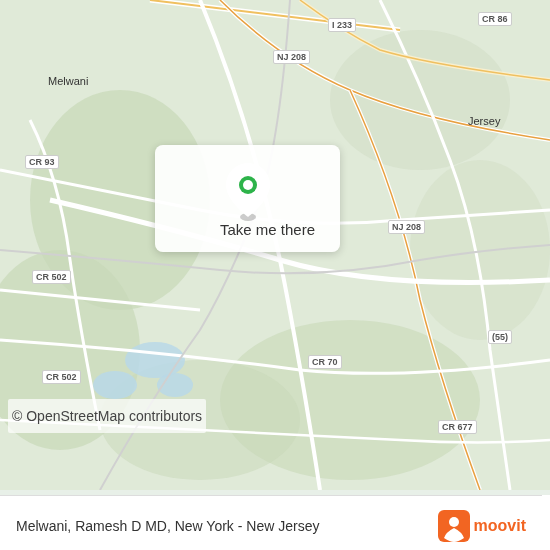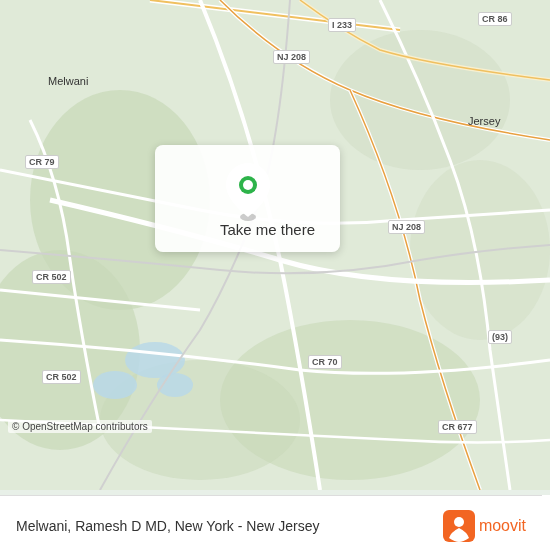--- a/index.html
+++ b/index.html
@@ -44,33 +44,33 @@
       gap: 4px;
     }
 
     .moovit-icon {
       width: 32px;
       height: 32px;
     }
 
     .moovit-text {
       font-size: 16px;
-      font-weight: normal;
+      font-weight: bold;
       color: #f26522;
     }
 
     
     #attribution {
       position: absolute;
       bottom: 62px;
       left: 8px;
-      font-size: 10px;
+      font-size: 14px;
       color: #444;
       background: rgba(255,255,255,0.7);
-      padding: 1px 4px;
+      padding: 9px 4px;
       border-radius: 2px;
     }
 
     
     #cta-button {
       position: absolute;
       top: 145px;
       left: 155px;
       width: 185px;
       background: rgba(255,255,255,0.92);
@@ -147,27 +147,27 @@
     <path d="M 100 490 Q 150 400 200 330 Q 230 280 260 200 Q 280 140 290 0" stroke="#d0d0d0" stroke-width="2" fill="none"></path>
     <path d="M 0 250 Q 120 260 220 270 Q 320 280 420 260 Q 480 250 550 245" stroke="#d0d0d0" stroke-width="2" fill="none"></path>
 
     <path d="M 300 0 Q 340 30 380 50 Q 430 65 550 80" stroke="#f8f0d0" stroke-width="4" fill="none"></path>
     <path d="M 300 0 Q 340 30 380 50 Q 430 65 550 80" stroke="#f0c060" stroke-width="1.5" fill="none"></path>
   </svg>
 
   <div class="road-label" style="top:12px;left:478px;">CR 86</div>
   <div class="road-label" style="top:18px;left:328px;">I 233</div>
   <div class="road-label" style="top:50px;left:273px;">NJ 208</div>
-  <div class="road-label" style="top:155px;left:25px;">CR 79</div>
+  <div class="road-label" style="top:155px;left:25px;">CR 93</div>
   <div class="road-label" style="top:270px;left:32px;">CR 502</div>
   <div class="road-label" style="top:220px;left:388px;">NJ 208</div>
   <div class="road-label" style="top:370px;left:42px;">CR 502</div>
   <div class="road-label" style="top:355px;left:308px;">CR 70</div>
   <div class="road-label" style="top:420px;left:438px;text-align:center;">CR 677</div>
-  <div class="road-label" style="top:330px;left:488px;">(93)</div>
+  <div class="road-label" style="top:330px;left:488px;">(55)</div>
 
   <div style="position:absolute;top:75px;left:48px;font-size:11px;color:#333;font-weight:500;">Melwani</div>
   <div style="position:absolute;top:115px;left:468px;font-size:11px;color:#333;font-weight:500;">Jersey</div>
 
   <div id="cta-button">
 
     <div style="position:absolute;top:0;left:0;width:100%;height:100%;background:#2db34a;border-radius:8px;z-index:-1;"></div>
 
     <div style="margin-bottom:10px;position:relative;width:48px;height:48px;">
       <svg width="48" height="58" viewBox="0 0 48 58">

